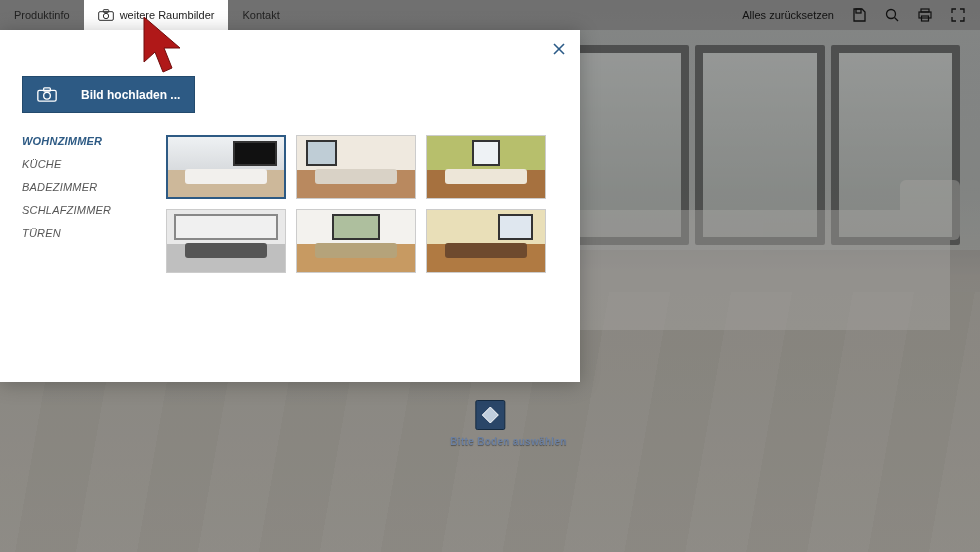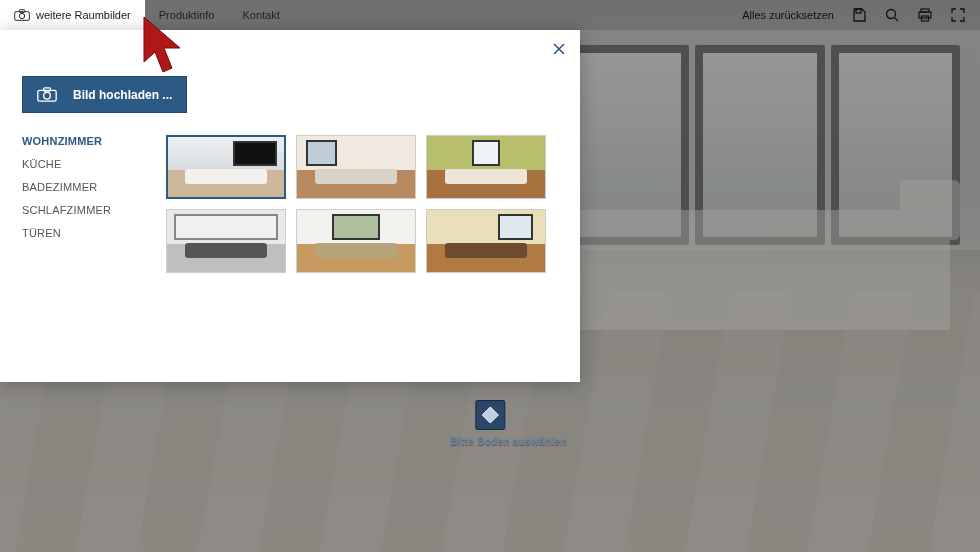--- a/index.html
+++ b/index.html
@@ -23,26 +23,26 @@
   .toolbar .right { margin-left:auto; display:flex; align-items:center; gap:17px; padding-right:14px; color:#111;}
   .toolbar .ico { width:16px; height:16px; display:inline-flex; align-items:center; justify-content:center; cursor:pointer; }
   
   
   .cursor-arrow { position:absolute; top:14px; left:140px; z-index:20; }
   
   
   .modal { position:absolute; top:30px; left:0; width:580px; height:352px; background:#fff; z-index:10; padding:18px 22px; box-shadow:0 2px 18px rgba(0,0,0,0.25);}
   .close-x { position:absolute; top:12px; right:14px; cursor:pointer; color:#2b5a87; }
   .upload-row { display:flex; align-items:center; gap:16px; margin-top:28px; }
-  .upload-btn { background:#2d5a84; color:#fff; padding:10px 14px; font-size:12px; display:flex; align-items:center; gap:16px; cursor:pointer; font-weight:600; border:1px solid #234a6d;}
+  .upload-btn { background:#2d5a84; color:#fff; padding:10px 14px; font-size:12px; display:flex; align-items:center; gap:24px; cursor:pointer; font-weight:600; border:1px solid #234a6d;}
   .upload-caption { font-size:11px; color:#222; }
   
   .content-row { display:flex; gap:26px; margin-top:22px; }
   .cat-list { width:118px; display:flex; flex-direction:column; gap:11px; }
-  .cat-item { font-size:11px; color:#555; cursor:pointer; text-transform:uppercase; letter-spacing:0.2px;}
+  .cat-item { font-size:11px; color:#555; cursor:pointer; text-transform:uppercase; letter-spacing:0.2px;font-style:italic;}
   .cat-item.active { color:#2d5a84; font-weight:700; }
   
   .thumb-grid { display:grid; grid-template-columns: repeat(3, 120px); grid-auto-rows:64px; gap:10px; }
   .thumb { background:#ccc; border:1px solid #ccc; cursor:pointer; position:relative; overflow:hidden;}
   .thumb.sel { border:2px solid #2d5a84; }
   
   
   .thumb .sky { position:absolute; top:0; left:0; right:0; height:55%; background:linear-gradient(#eef1f3,#d8dbde);}
   .thumb .floor { position:absolute; bottom:0; left:0; right:0; height:45%;}
   .thumb .sofa { position:absolute; bottom:22%; left:15%; right:15%; height:25%; border-radius:3px;}
@@ -75,29 +75,29 @@
   <div class="bg-windows">
     <div class="bg-window"></div>
       <div class="bg-window"></div>
       <div class="bg-window"></div>
   </div>
   <div class="bg-sofa"></div>
   <div class="bg-dim"></div>
 </div>
 
 <div class="toolbar">
+  <div class="tab"><span>Produktinfo</span></div>
   <div class="tab active">
     <svg class="cam-icon" viewBox="0 0 24 18">
         <rect x="1" y="4" width="22" height="13" rx="2" fill="none" stroke="#333" stroke-width="1.5"></rect>
         <rect x="8" y="1" width="8" height="4" rx="1" fill="none" stroke="#333" stroke-width="1.5"></rect>
         <circle cx="12" cy="10.5" r="4" fill="none" stroke="#333" stroke-width="1.5"></circle>
       </svg>
     <span>weitere Raumbilder</span>
   </div>
-  <div class="tab"><span>Produktinfo</span></div>
   <div class="tab"><span>Kontakt</span></div>
   <div class="right">
     <span style="cursor:pointer;font-size:11px;">Alles zurücksetzen</span>
     <span class="ico">
         <svg width="14" height="14" viewBox="0 0 14 14">
           <path d="M2 1h8l3 3v9H2z" fill="none" stroke="#111" stroke-width="1.3"></path>
           <rect x="4" y="1" width="5" height="4" fill="none" stroke="#111" stroke-width="1.3"></rect>
         </svg>
       </span>
     <span class="ico">

